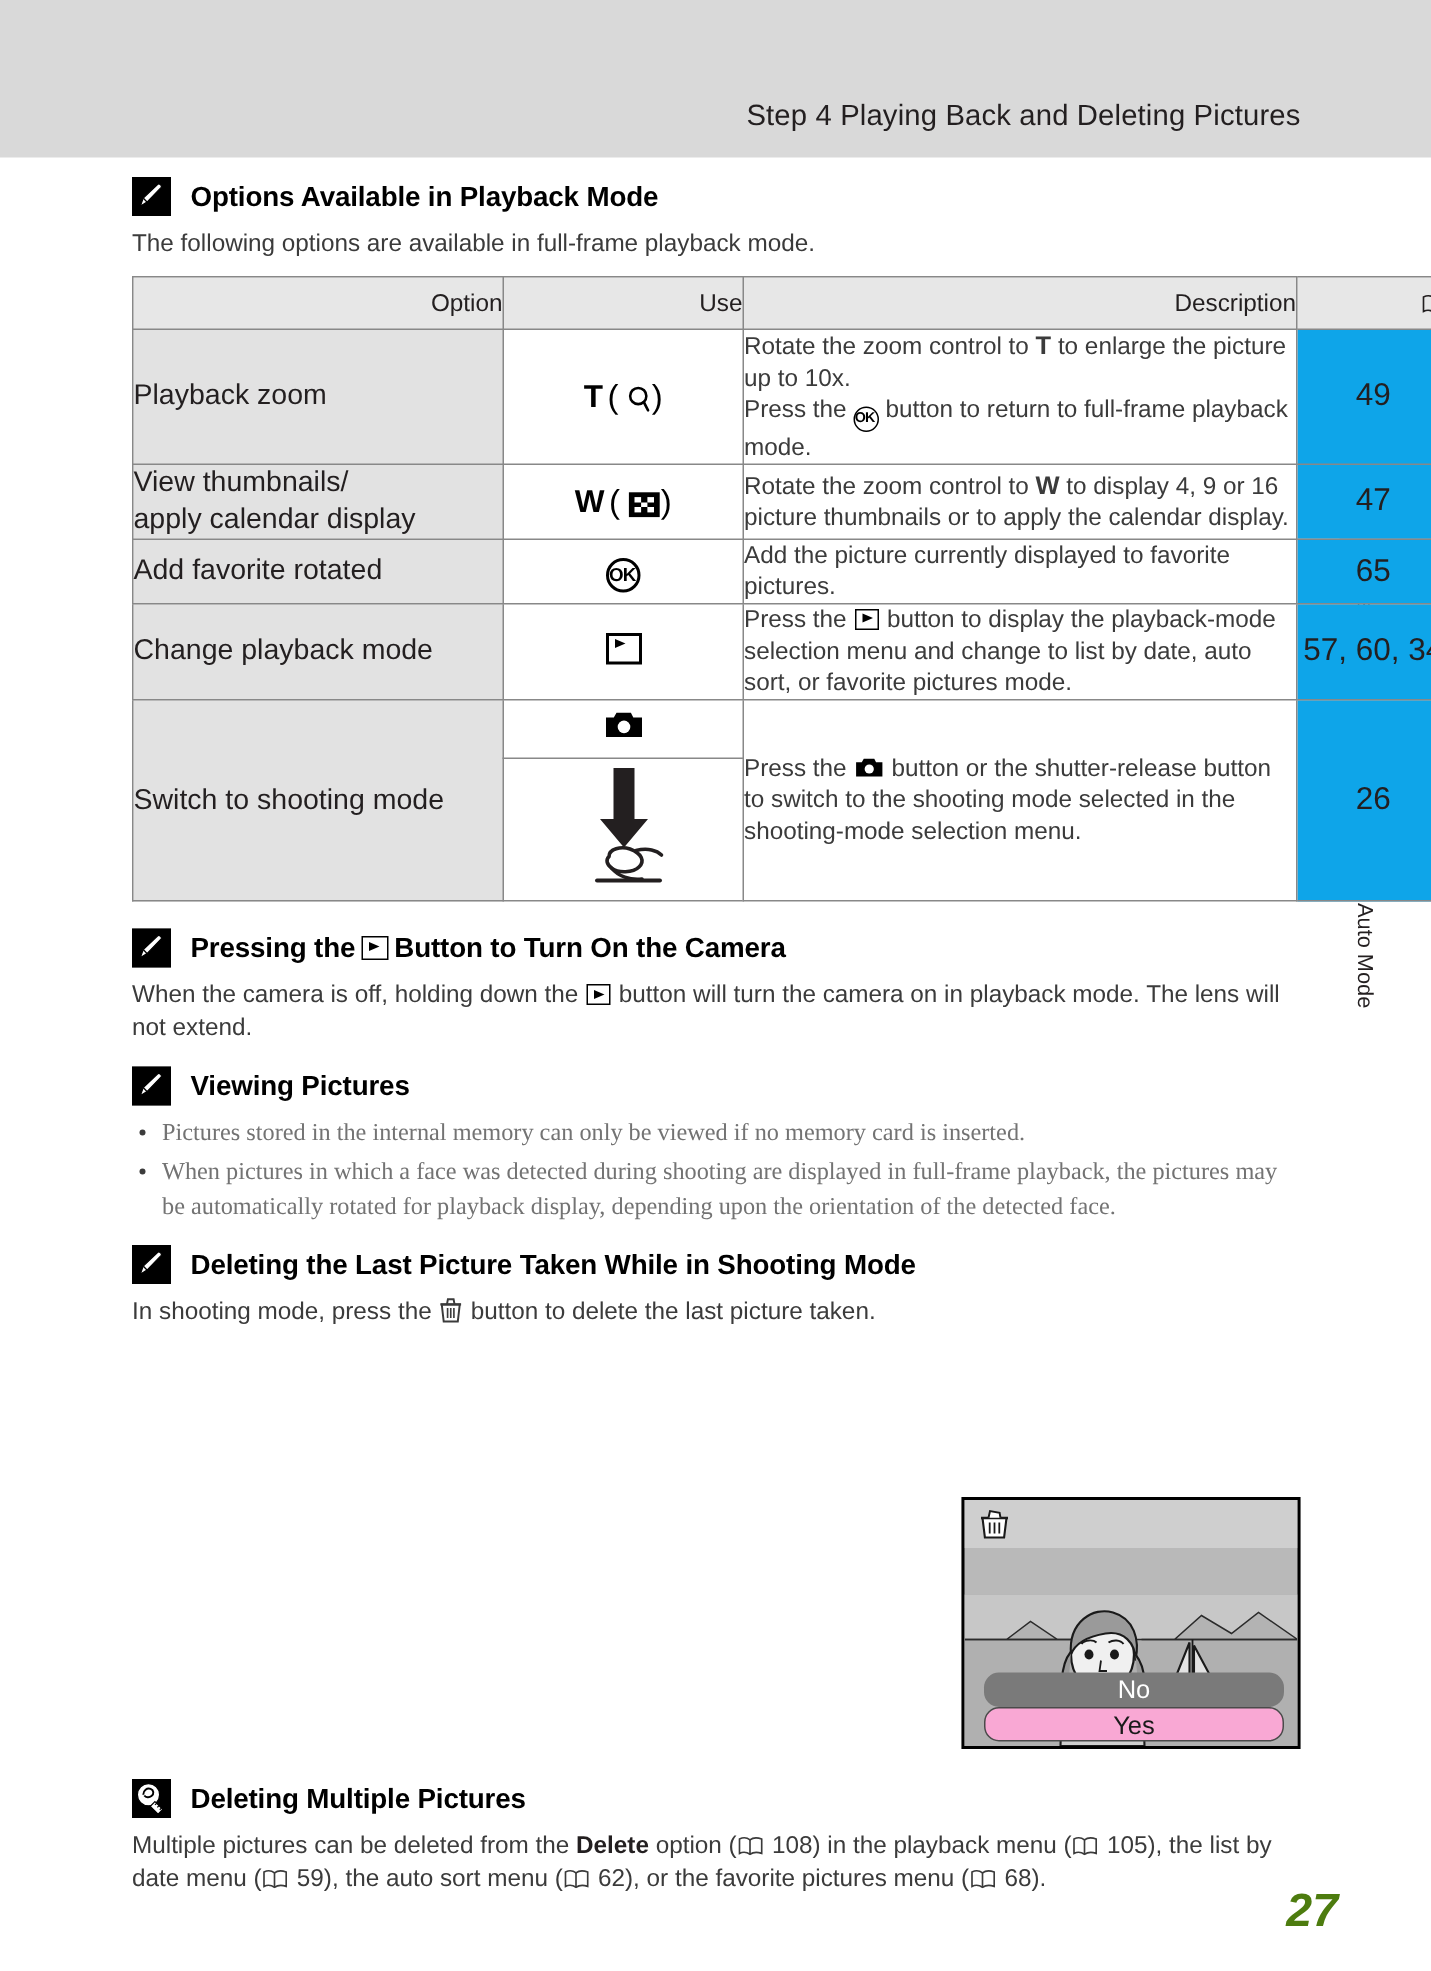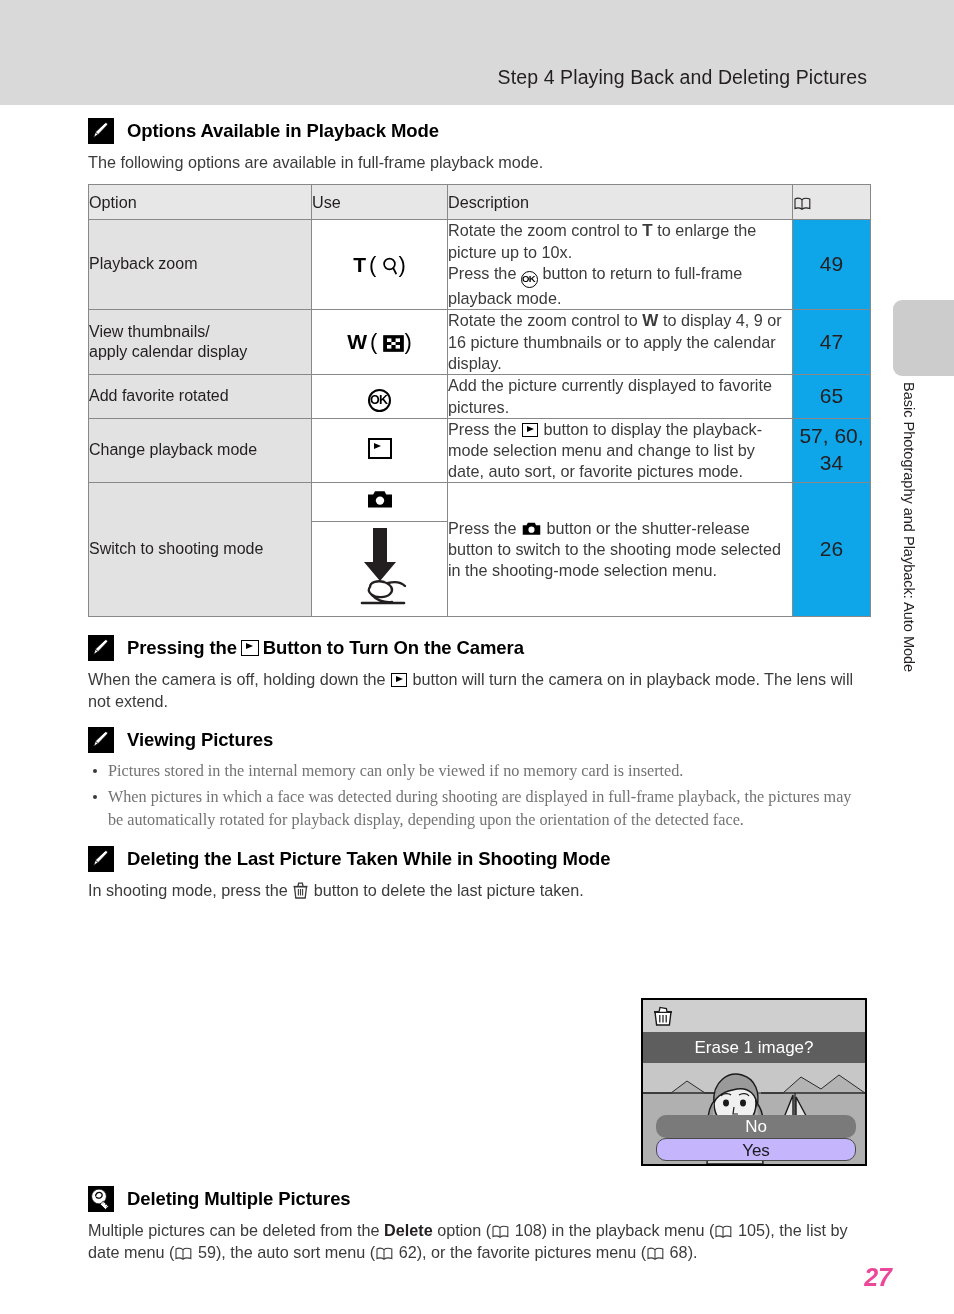--- a/index.html
+++ b/index.html
@@ -169,26 +169,27 @@
   table.opt-table td {
     border: 1.6px solid #888888;
     padding: 0;
     vertical-align: middle;
   }
   table.opt-table thead th {
     background: #e7e7e7;
     font-weight: normal;
     font-size: 16.2px;
     height: 34px;
-    text-align: left;
+    text-align: right;
     color: #231f20;
+    padding-left: 24px;
   }
   td.c-option {
     background: #e2e2e2;
-    font-size: 16px;
+    font-size: 19px;
     padding: 6px 0 6px 9px;
     line-height: 1.28;
     color: #231f20;
   }
   td.c-use {
     background: #ffffff;
     text-align: center;
     font-size: 21px;
     font-weight: bold;
     color: #000;
@@ -289,34 +290,34 @@
     box-sizing: border-box;
     border-radius: 10px;
   }
   .cam-choice-no {
     top: 115px;
     background: #7a7a7a;
     color: #ffffff;
   }
   .cam-choice-yes {
     top: 138px;
-    background: #c4b5fd;
+    background: #f9a8d4;
     color: #1a1a1a;
     border: 1.5px solid #4a4a4a;
   }
 
   
   .page-number {
     position: absolute;
     right: 62px;
     bottom: 22px;
-    font-size: 25px;
+    font-size: 31px;
     font-style: italic;
     font-weight: bold;
-    color: #ec4899;
+    color: #4d7c0f;
   }
   b.inline-b { font-weight: bold; color: #231f20; }
 </style>
 </head>
 <body>
 
 <div class="page-header">
   <div class="header-title">Step 4 Playing Back and Deleting Pictures</div>
 </div>
 
@@ -539,21 +540,20 @@
   <div class="cam-topbar">
     <span class="cam-trash">
       <svg width="22" height="22" viewBox="0 0 22 22">
         <path d="M3 7 H19 L17.4 20 H4.6 Z" fill="#ffffff" stroke="#1a1a1a" stroke-width="1.4"></path>
         <path d="M2 7 H20" stroke="#1a1a1a" stroke-width="1.8"></path>
         <path d="M7 6.8 L8 2.4 L14.4 3.6 L15 6.8" fill="#ffffff" stroke="#1a1a1a" stroke-width="1.3"></path>
         <path d="M7.8 10 V17.4 M11 10 V17.4 M14.2 10 V17.4" stroke="#1a1a1a" stroke-width="1.2"></path>
       </svg>
     </span>
   </div>
-  <div class="cam-question">Erase 1 image?</div>
   <div class="cam-photo">
     <svg width="222" height="101" viewBox="0 0 222 101">
       <rect x="0" y="0" width="222" height="101" fill="#b0b0b0"></rect>
 
       <rect x="0" y="0" width="222" height="30" fill="#c7c7c7"></rect>
       <path d="M0 30 L28 30 L44 18 L62 30 L90 30 Z" fill="#b3b3b3" stroke="#2b2b2b" stroke-width="1"></path>
       <path d="M118 30 L140 30 L158 14 L178 26 L196 12 L222 30 Z" fill="#b3b3b3" stroke="#2b2b2b" stroke-width="1"></path>
       <path d="M0 30 H222" stroke="#2b2b2b" stroke-width="1"></path>
 
       <g stroke="#1a1a1a" stroke-width="1.4" fill="#e2e2e2">

